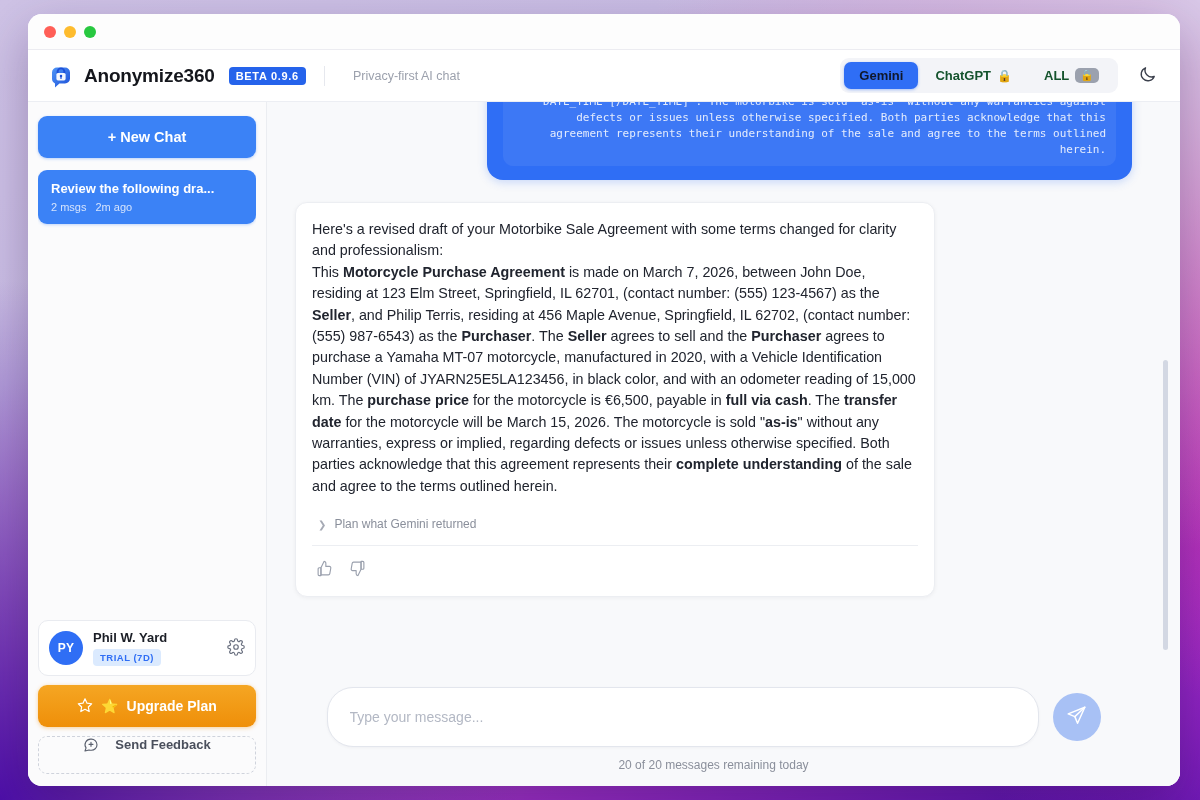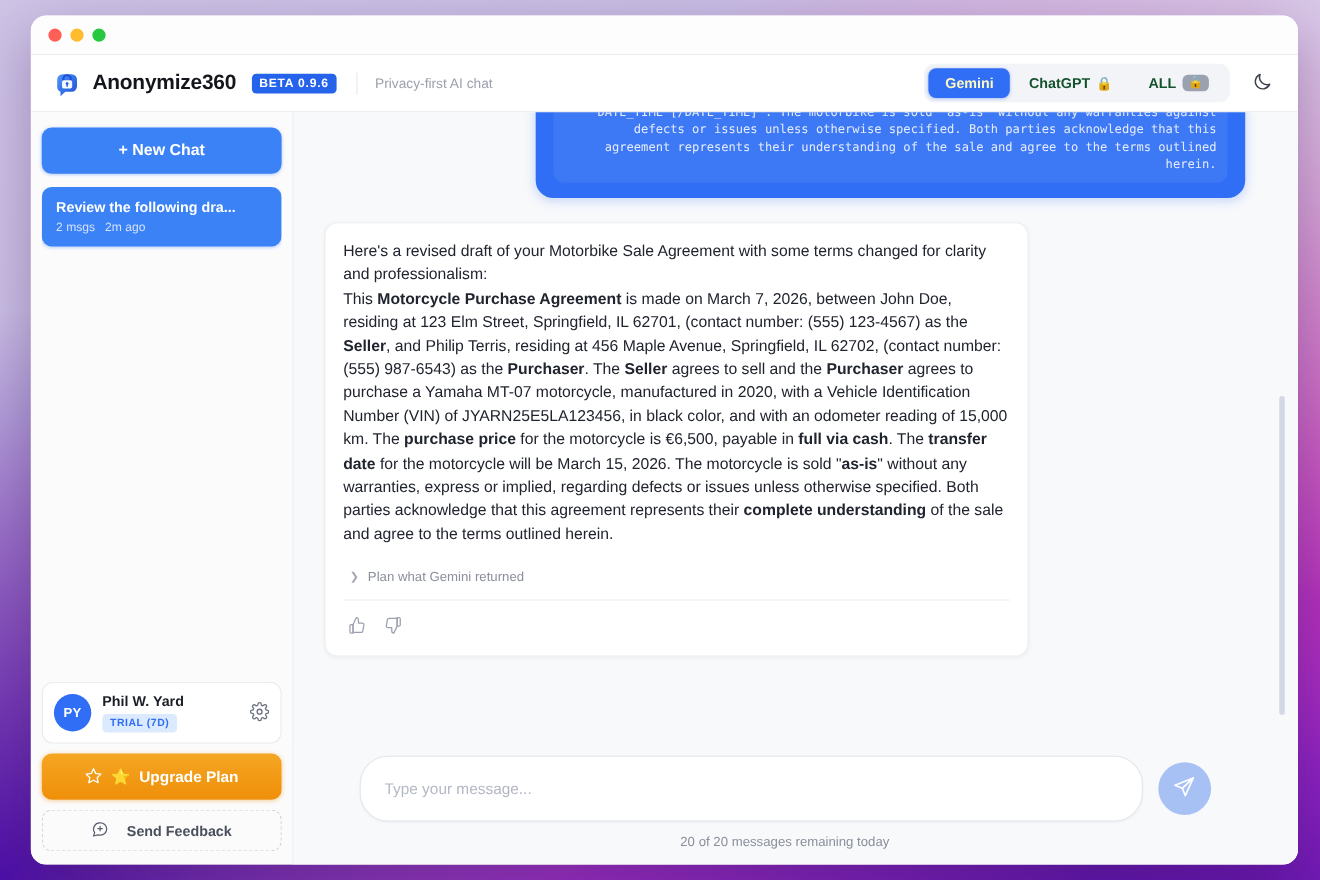--- a/index.html
+++ b/index.html
@@ -58,38 +58,38 @@
   .brand-name {
     font-size: 19px; font-weight: 700; color: #14161c; letter-spacing: -.2px;
   }
   .beta-badge {
     background: #2563eb; color: #fff;
     font-size: 11px; font-weight: 700; letter-spacing: .7px;
     padding: 3px 7px; border-radius: 4px; margin-left: 4px;
   }
   .tagline {
     font-size: 12.5px; color: #9ca1ad; margin-left: 18px;
-    border-left: 1px solid #e6e8ee; padding-left: 16px; height: 20px;
+    border-left: 1px solid #e6e8ee; padding-left: 28px; height: 20px;
     display: flex; align-items: center;
   }
   .header-right { margin-left: auto; display: flex; align-items: center; gap: 14px; }
   .model-switch {
     display: flex; align-items: center;
     background: #f3f4f8; border-radius: 9px; padding: 4px;
     gap: 2px;
   }
   .model-btn {
     display: flex; align-items: center; gap: 6px;
     font-size: 13px; font-weight: 700; color: #14532d;
     padding: 6px 15px; border-radius: 7px;
     background: transparent; border: none; cursor: pointer;
     font-family: "Liberation Sans", sans-serif;
     white-space: nowrap;
   }
-  .model-btn.active { background: #2f6ef5; color: #fef9c3; box-shadow: 0 1px 3px rgba(47,110,245,.4); }
+  .model-btn.active { background: #2f6ef5; color: #0f172a; box-shadow: 0 1px 3px rgba(47,110,245,.4); }
   .lock-emoji { font-size: 12px; }
   .lock-chip {
     background: #9ba1ae; border-radius: 5px;
     padding: 2px 5px; display: inline-flex; align-items: center;
     font-size: 11px; line-height: 1;
   }
   .moon-btn {
     width: 30px; height: 30px; display: flex; align-items: center; justify-content: center;
     cursor: pointer; background: transparent; border: none;
   }
@@ -153,21 +153,21 @@
     color: #fff; border: none; border-radius: 9px;
     height: 42px; width: 100%; cursor: pointer;
     display: flex; align-items: center; justify-content: center; gap: 8px;
     font-size: 14px; font-weight: 700;
     font-family: "Liberation Sans", sans-serif;
     box-shadow: 0 1px 4px rgba(239,143,9,.4);
   }
   .feedback-btn {
     background: transparent; border: 1px dashed #cfd3dc; border-radius: 9px;
     height: 38px; width: 100%; cursor: pointer;
-    display: flex; align-items: center; justify-content: center; gap: 16px;
+    display: flex; justify-content: center; gap: 16px;
     font-size: 13px; font-weight: 700; color: #4a4f5c;
     font-family: "Liberation Sans", sans-serif;
   }
 
   
   .main { flex: 1 1 auto; display: flex; flex-direction: column; min-width: 0; background: #f8f9fb; position: relative; }
   .scroll-area {
     flex: 1 1 auto; overflow: hidden; position: relative;
     padding: 0 48px 0 28px;
   }

